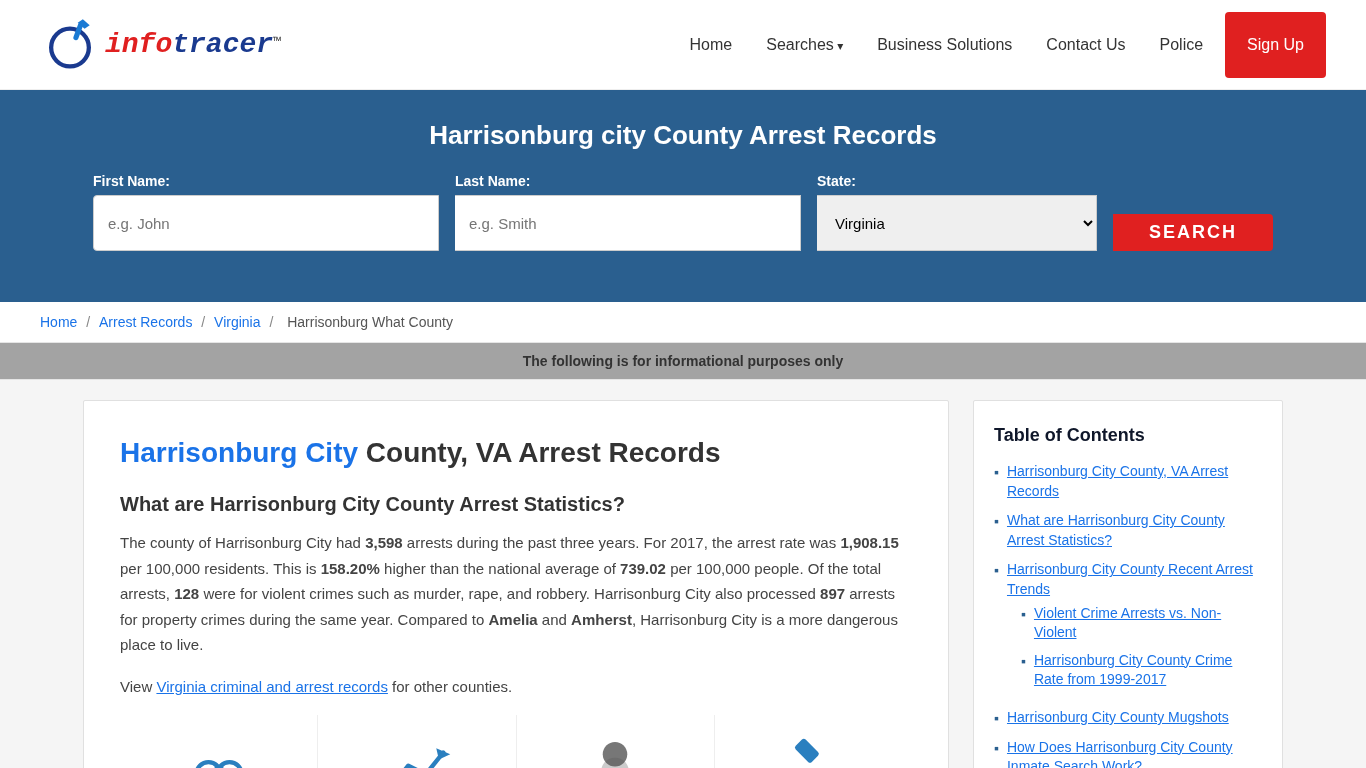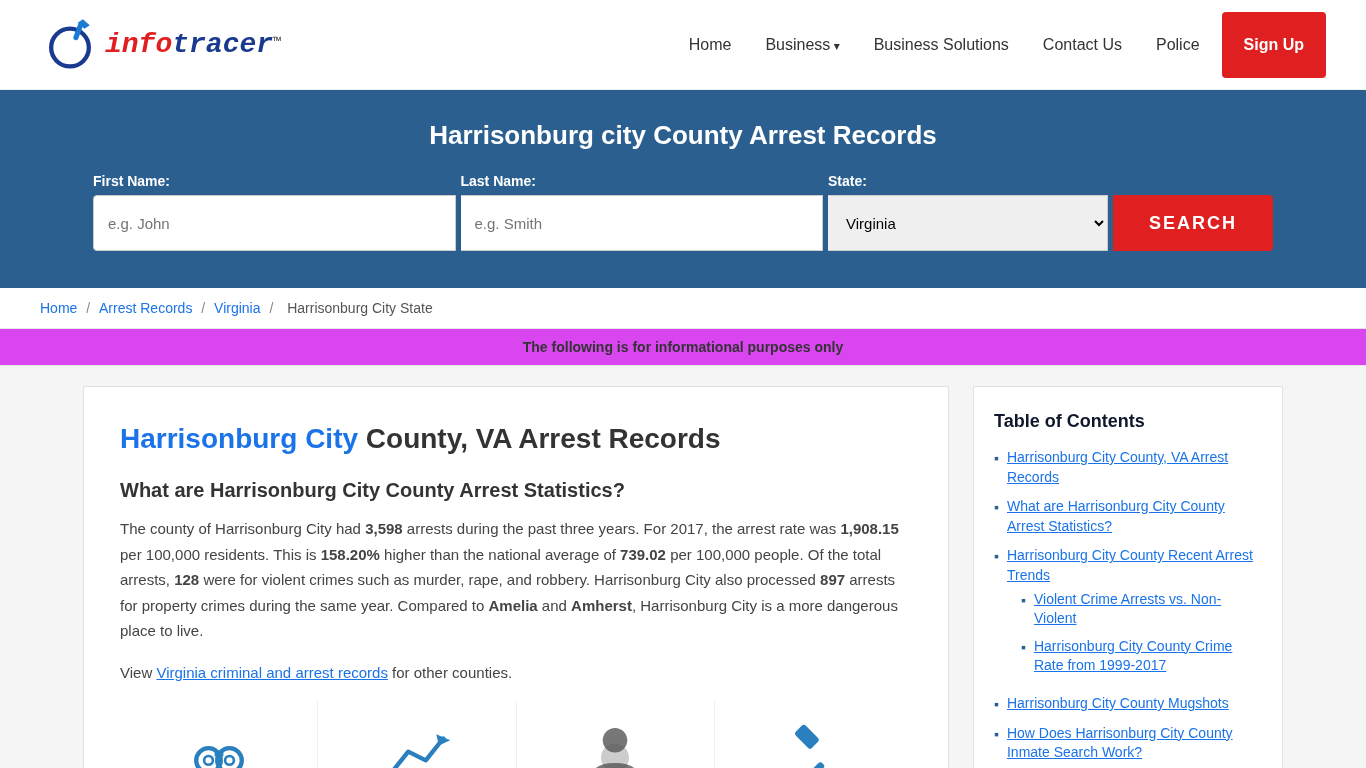--- a/index.html
+++ b/index.html
@@ -40,43 +40,43 @@
       border: none;
       padding: 8px 12px;
       cursor: pointer;
     }
     .nav-btn-signup {
       background: #e02020;
       color: #fff;
       border: none;
       padding: 24px 22px;
       font-size: 16px;
-      font-weight: bold;
+      font-weight: normal;
       border-radius: 4px;
       cursor: pointer;
     }
 
     
     .search-banner {
       background: #2a5f8f;
       padding: 30px 40px 35px;
     }
     .search-banner h1 {
       color: #fff;
       text-align: center;
       font-size: 26px;
       margin-bottom: 22px;
       font-weight: bold;
     }
     .search-form {
       display: flex;
       align-items: flex-end;
-      gap: 5px;
+      gap: 16px;
       max-width: 1180px;
-      margin: 2px auto;
+      margin: 16px auto;
     }
     .form-group {
       display: flex;
       flex-direction: column;
       gap: 6px;
     }
     .form-group label {
       color: #fff;
       font-size: 14px;
       font-weight: bold;
@@ -88,21 +88,21 @@
       border: 1px solid #ccc;
       outline: none;
     }
     .form-group.first-name { flex: 1; }
     .form-group.first-name input { border-radius: 4px 0 0 4px; }
     .form-group.last-name { flex: 1; }
     .form-group.last-name input { border-radius: 0; border-left: none; }
     .form-group.state { flex: 0 0 280px; }
     .form-group.state select { border-radius: 0; border-left: none; }
     .search-btn {
-      height: 56px;
+      height: 37px;
       background: #e02020;
       color: #fff;
       border: none;
       font-size: 18px;
       font-weight: bold;
       letter-spacing: 2px;
       padding: 0 36px;
       cursor: pointer;
       border-radius: 0 4px 4px 0;
       flex: 0 0 auto;
@@ -118,21 +118,21 @@
     .breadcrumb a { color: #1a73e8; text-decoration: none; }
     .breadcrumb span { color: #888; margin: 0 5px; }
     .breadcrumb .current { color: #555; }
 
     
     .info-banner {
       text-align: center;
       padding: 10px;
       font-size: 14px;
       color: #333;
-      background: #d946ef;
+      background: #a3a3a3;
       border-bottom: 1px solid #e5e5e5;
     }
 
     
     .main-content {
       display: flex;
       gap: 24px;
       max-width: 1280px;
       margin: 20px auto;
       padding: 0 40px;
@@ -247,21 +247,21 @@
 
       <rect x="42" y="8" width="6" height="22" rx="3" fill="#1a7ad4" transform="rotate(20 45 18)"></rect>
       <polygon points="50,5 58,12 52,16 44,9" fill="#1a7ad4"></polygon>
     </svg>
     <div>
       <span style="font-size:28px;font-weight:bold;font-style:italic;color:#e02020;">info</span><span style="font-size:28px;font-weight:bold;font-style:italic;color:#1a3a8f;">tracer</span><sup style="font-size:13px;color:#333;">™</sup>
     </div>
   </div>
   <nav class="nav">
     <a class="nav-item">Home</a>
-    <a class="nav-item with-arrow">Business</a>
+    <a class="nav-item with-arrow">Searches</a>
     <a class="nav-item">Business Solutions</a>
     <a class="nav-item">Contact Us</a>
     <button class="nav-btn-login">Police</button>
     <button class="nav-btn-signup">Sign Up</button>
   </nav>
 </header>
 
 <section class="search-banner">
   <h1>Harrisonburg city County Arrest Records</h1>
   <form class="search-form">
@@ -332,21 +332,21 @@
   </form>
 </section>
 
 <nav class="breadcrumb">
   <a>Home</a>
   <span> / </span>
   <a>Arrest Records</a>
   <span> / </span>
   <a>Virginia</a>
   <span> / </span>
-  <span class="current">Harrisonburg City State</span>
+  <span class="current">Harrisonburg What County</span>
 </nav>
 
 <div class="info-banner">
   <strong>The following is for informational purposes only</strong>
 </div>
 
 <div class="main-content">
 
   <article class="content-area">
     <h1>

